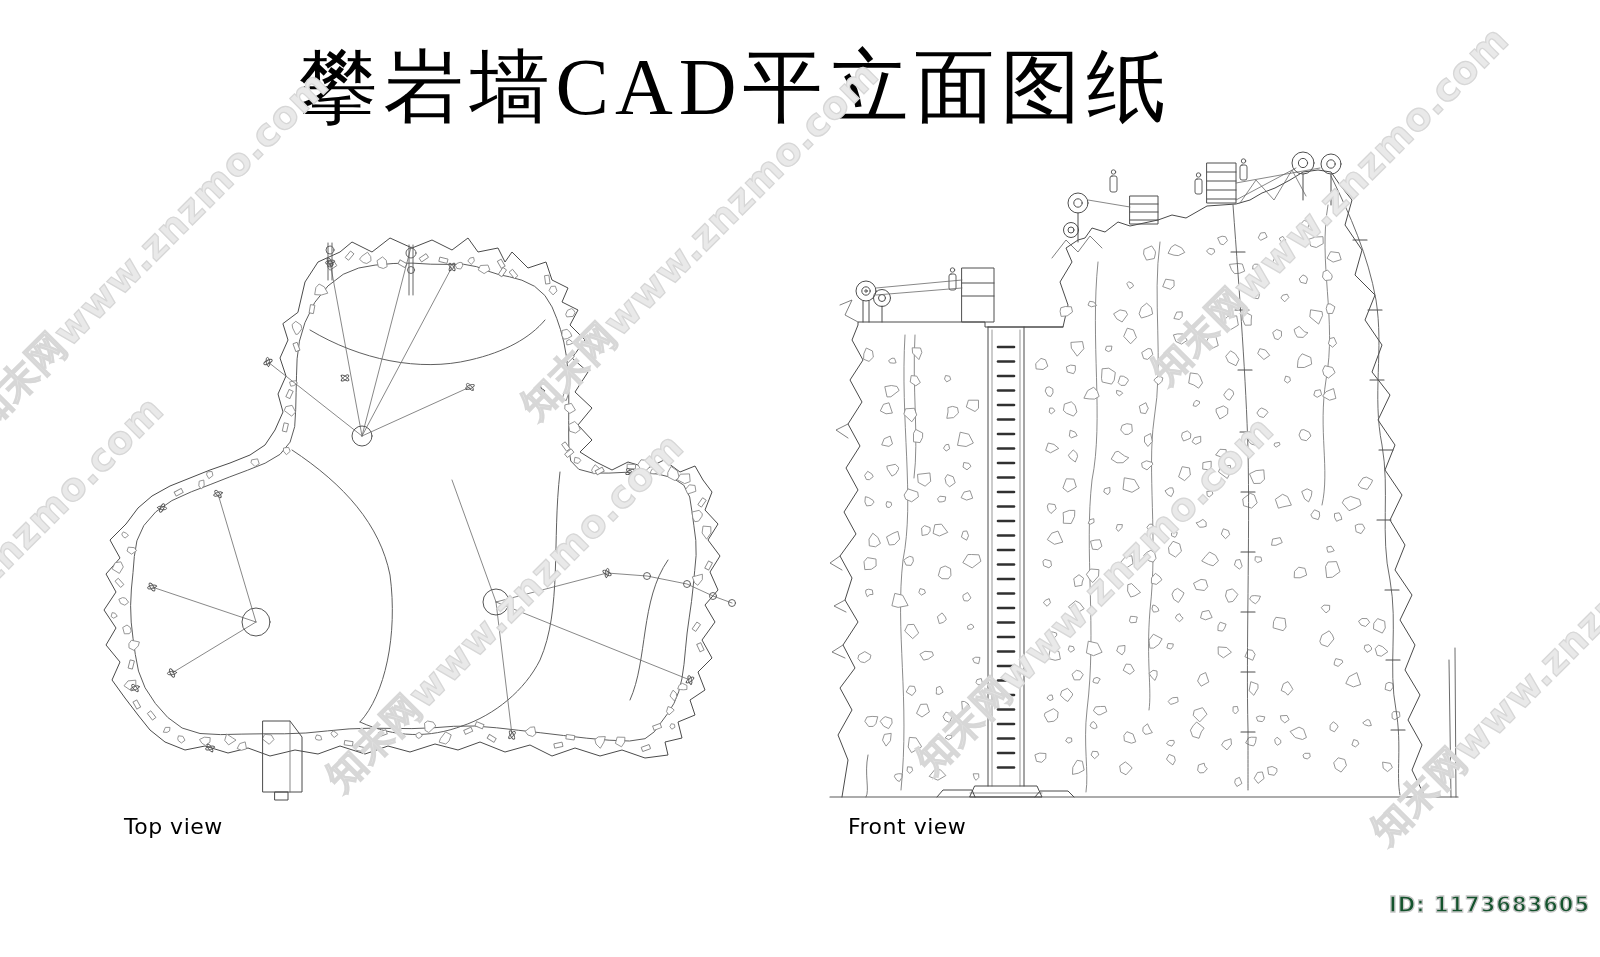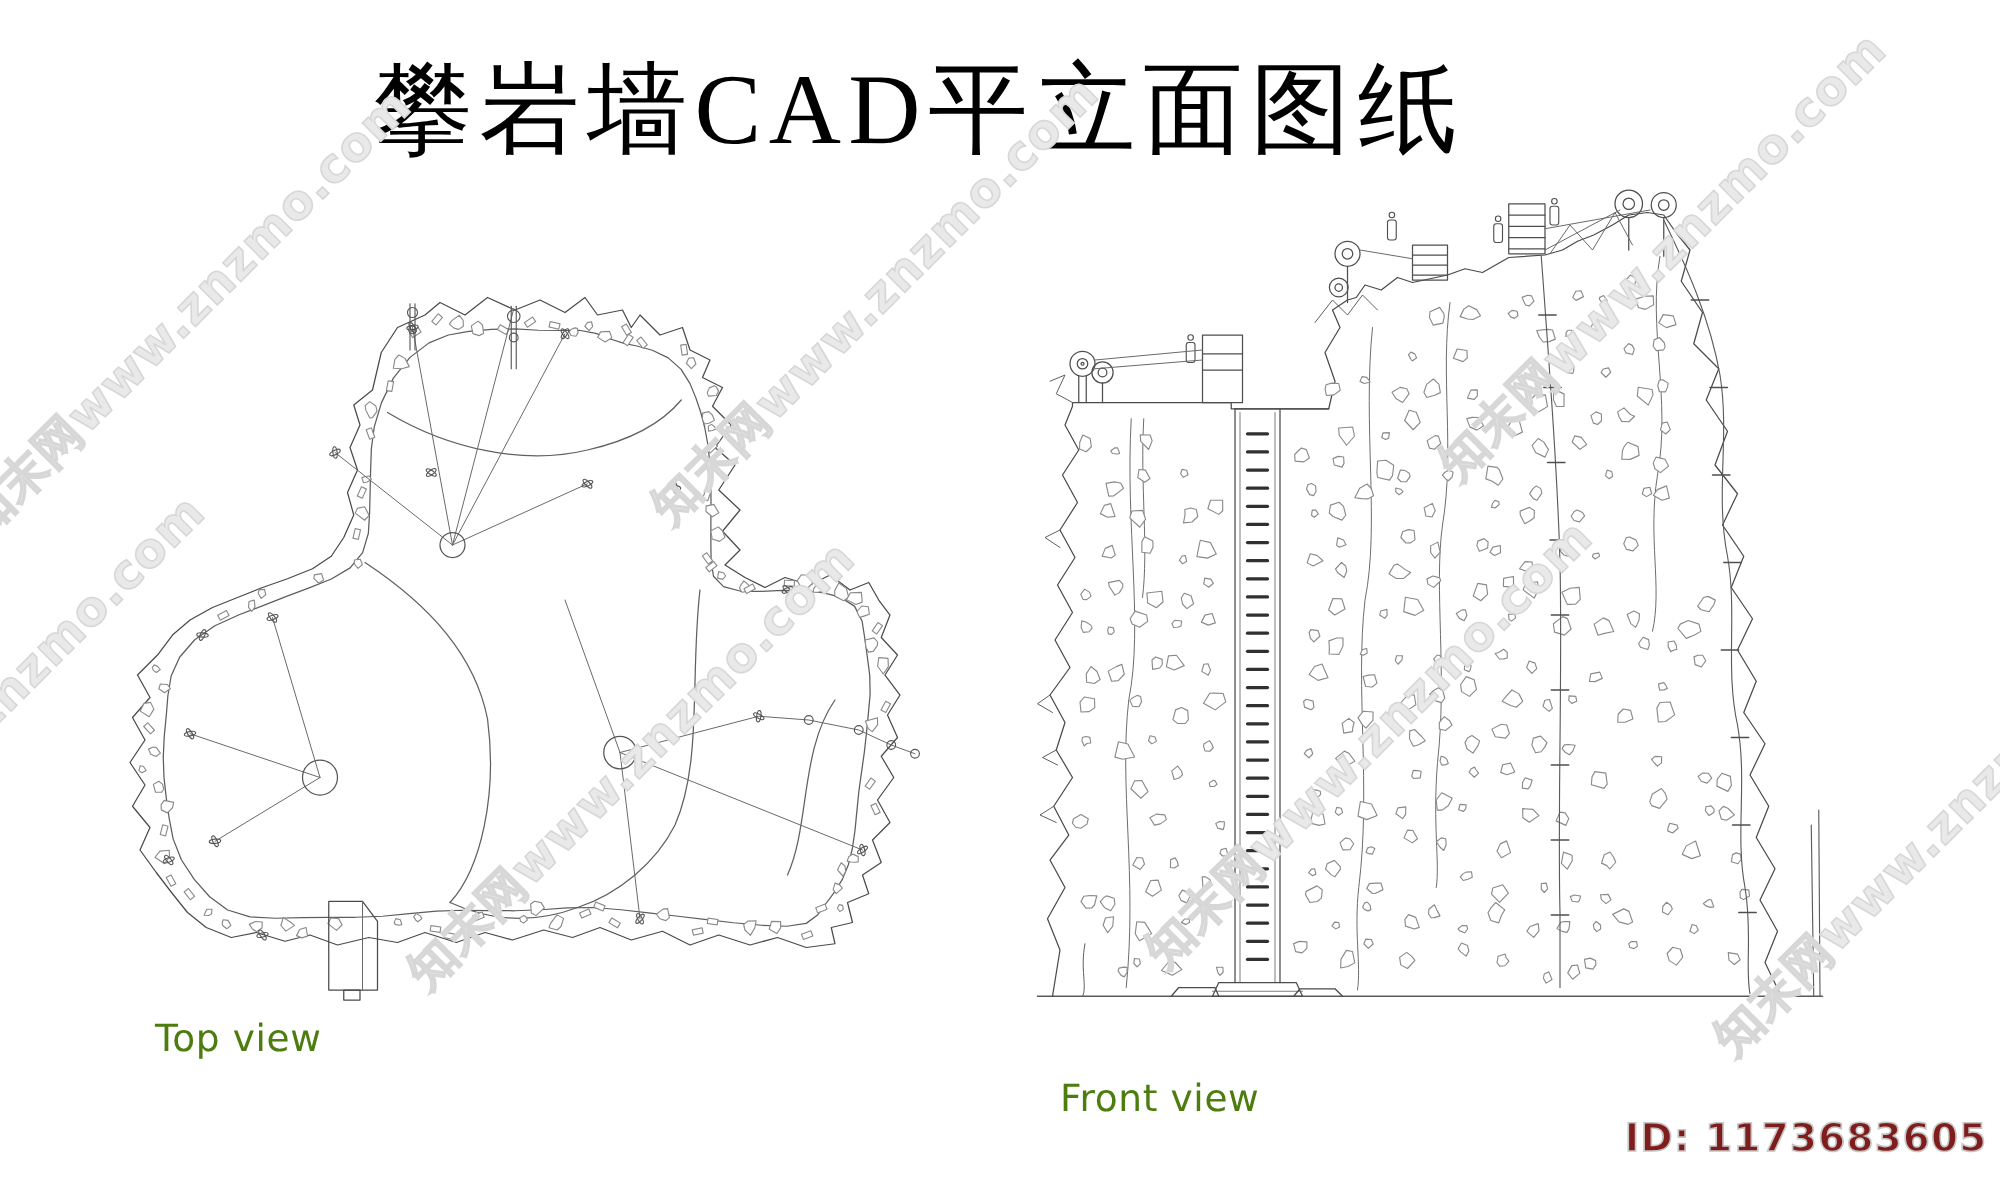--- a/index.html
+++ b/index.html
@@ -11,44 +11,44 @@
     position:absolute; top:34px; left:50%;
     transform:translateX(calc(-50% - 65px));
     font-family:"Liberation Serif","DejaVu Serif",serif;
     font-size:80px; font-weight:400; color:#000000; letter-spacing:6px;
     white-space:nowrap;
   }
 
   svg#cad { position:absolute; left:0; top:0; }
 
   .view-label {
-    position:absolute; font-size:30px; color:#4d7c0f; letter-spacing:0.5px;
+    position:absolute; font-size:22px; color:#000000; letter-spacing:0.5px;
     font-family:"DejaVu Sans","Liberation Sans",sans-serif;
   }
   #top-view-label   { left:124px; top:814px; }
-  #front-view-label { left:848px; top:814px;margin-top:48px; }
+  #front-view-label { left:848px; top:814px; }
 
   .wm {
     position:absolute; white-space:nowrap; font-weight:bold;
     font-size:38px; letter-spacing:1px;
     color:#e9e9e9;
     -webkit-text-stroke:1.3px #d7d7d7;
     transform:translate(-50%,-50%) rotate(-45deg);
     pointer-events:none; user-select:none;
   }
 
   #brand-logo {
     position:absolute; right:66px; top:810px;
     font-size:74px; font-weight:bold; letter-spacing:8px;
     color:#f6f6f6; -webkit-text-stroke:1.6px #c2c2c2; white-space:nowrap;
   }
   #image-id {
     position:absolute; right:10px; top:893px;
-    font-size:31px; font-weight:bold; letter-spacing:1px;
-    color:#7f1d1d; -webkit-text-stroke:1.3px #c6c6c6; white-space:nowrap;margin-left:12px;
+    font-size:21px; font-weight:bold; letter-spacing:1px;
+    color:#14532d; -webkit-text-stroke:1.3px #c6c6c6; white-space:nowrap;margin-left:12px;
   }
 </style>
 </head>
 <body>
 
 <div id="page">
 
   <div id="title">攀岩墙CAD平立面图纸</div>
 
   <svg id="cad" width="1600" height="957" viewBox="0 0 1600 957">

